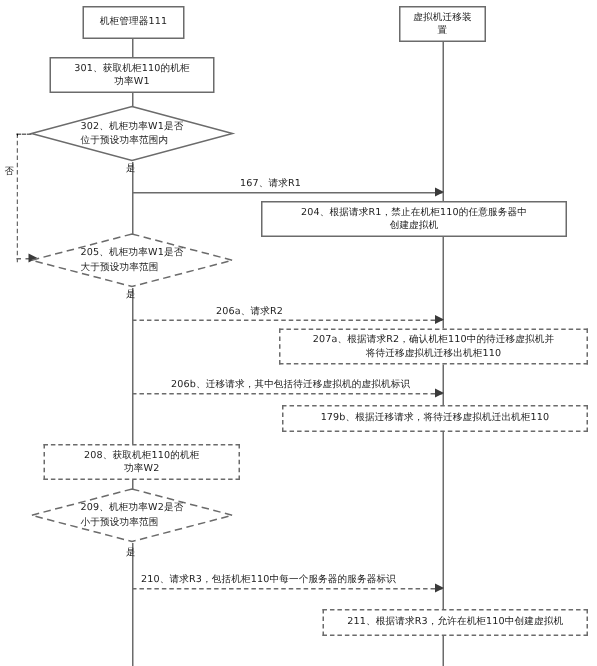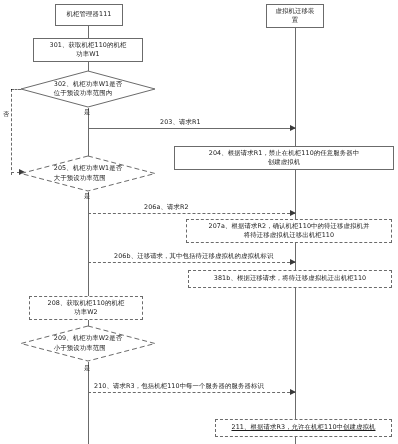--- a/index.html
+++ b/index.html
@@ -169,24 +169,24 @@
   <div class="branch-label" style="left:3px; top:110px;">否</div>
 
   <div class="seg dashed" style="left:11px; top:89px; width:10px;"></div>
   <div class="seg v dashed" style="left:11px; top:89px; height:83px;"></div>
   <div class="seg dashed" style="left:11px; top:172px; width:9px;"></div>
   <div class="arrowhead-r" style="left:19px; top:168.6px;"></div>
 
   <div class="msg" style="left:88px; top:128px; width:207px;">
     <div class="line"></div>
     <div class="head"></div>
-    <div class="cap" style="left:72px;">203、请求R1</div>
-  </div>
-
-  <div class="box" style="left:174px; top:146px; width:220px; height:24px; white-space:pre-line;">
+    <div class="cap" style="left:72px;">167、请求R1</div>
+  </div>
+
+  <div class="box" style="left:174px; top:134px; width:204px; height:24px; white-space:pre-line;">
     <span>204、根据请求R1，禁止在机柜110的任意服务器中
 创建虚拟机</span>
   </div>
 
   <div class="diamond-wrap" style="left:20px; top:155px; width:136px; height:37px;">
     <svg class="diamond-shape" viewBox="0 0 136 37" preserveAspectRatio="none">
       <polygon points="68,1 135,18.5 68,36 1,18.5" fill="#ffffff" stroke="#6b6b6b" stroke-width="1" stroke-dasharray="5,3"></polygon>
     </svg>
     <div class="diamond-label" style="white-space:pre-line;">205、机柜功率W1是否
 大于预设功率范围</div>
@@ -204,40 +204,40 @@
 将待迁移虚拟机迁移出机柜110</span>
   </div>
 
   <div class="msg" style="left:88px; top:262px; width:207px;">
     <div class="line dashed"></div>
     <div class="head"></div>
     <div class="cap" style="left:6px;margin-left:20px;">206b、迁移请求，其中包括待迁移虚拟机的虚拟机标识</div>
   </div>
 
   <div class="box dashed" style="left:188px; top:270px; width:204px; height:18px;">
-    <span>381b、根据迁移请求，将待迁移虚拟机迁出机柜110</span>
-  </div>
-
-  <div class="box dashed" style="left:29px; top:296px; width:114px; height:24px; white-space:pre-line;">
+    <span>179b、根据迁移请求，将待迁移虚拟机迁出机柜110</span>
+  </div>
+
+  <div class="box dashed" style="left:29px; top:296px; width:131px; height:24px; white-space:pre-line;">
     <span>208、获取机柜110的机柜
 功率W2</span>
   </div>
 
   <div class="diamond-wrap" style="left:20px; top:325px; width:136px; height:37px;">
     <svg class="diamond-shape" viewBox="0 0 136 37" preserveAspectRatio="none">
       <polygon points="68,1 135,18.5 68,36 1,18.5" fill="#ffffff" stroke="#6b6b6b" stroke-width="1" stroke-dasharray="5,3"></polygon>
     </svg>
     <div class="diamond-label" style="white-space:pre-line;">209、机柜功率W2是否
 小于预设功率范围</div>
   </div>
   <div class="branch-label" style="left:84px; top:364px;">是</div>
 
   <div class="msg" style="left:88px; top:392px; width:207px;">
     <div class="line dashed"></div>
     <div class="head"></div>
     <div class="cap" style="left:6px;">210、请求R3，包括机柜110中每一个服务器的服务器标识</div>
   </div>
 
-  <div class="box dashed" style="left:215px; top:419px; width:177px; height:18px;text-decoration:underline;">
+  <div class="box dashed" style="left:215px; top:406px; width:177px; height:18px;">
     <span>211、根据请求R3，允许在机柜110中创建虚拟机</span>
   </div>
 
 </div>
 
 </body></html>

